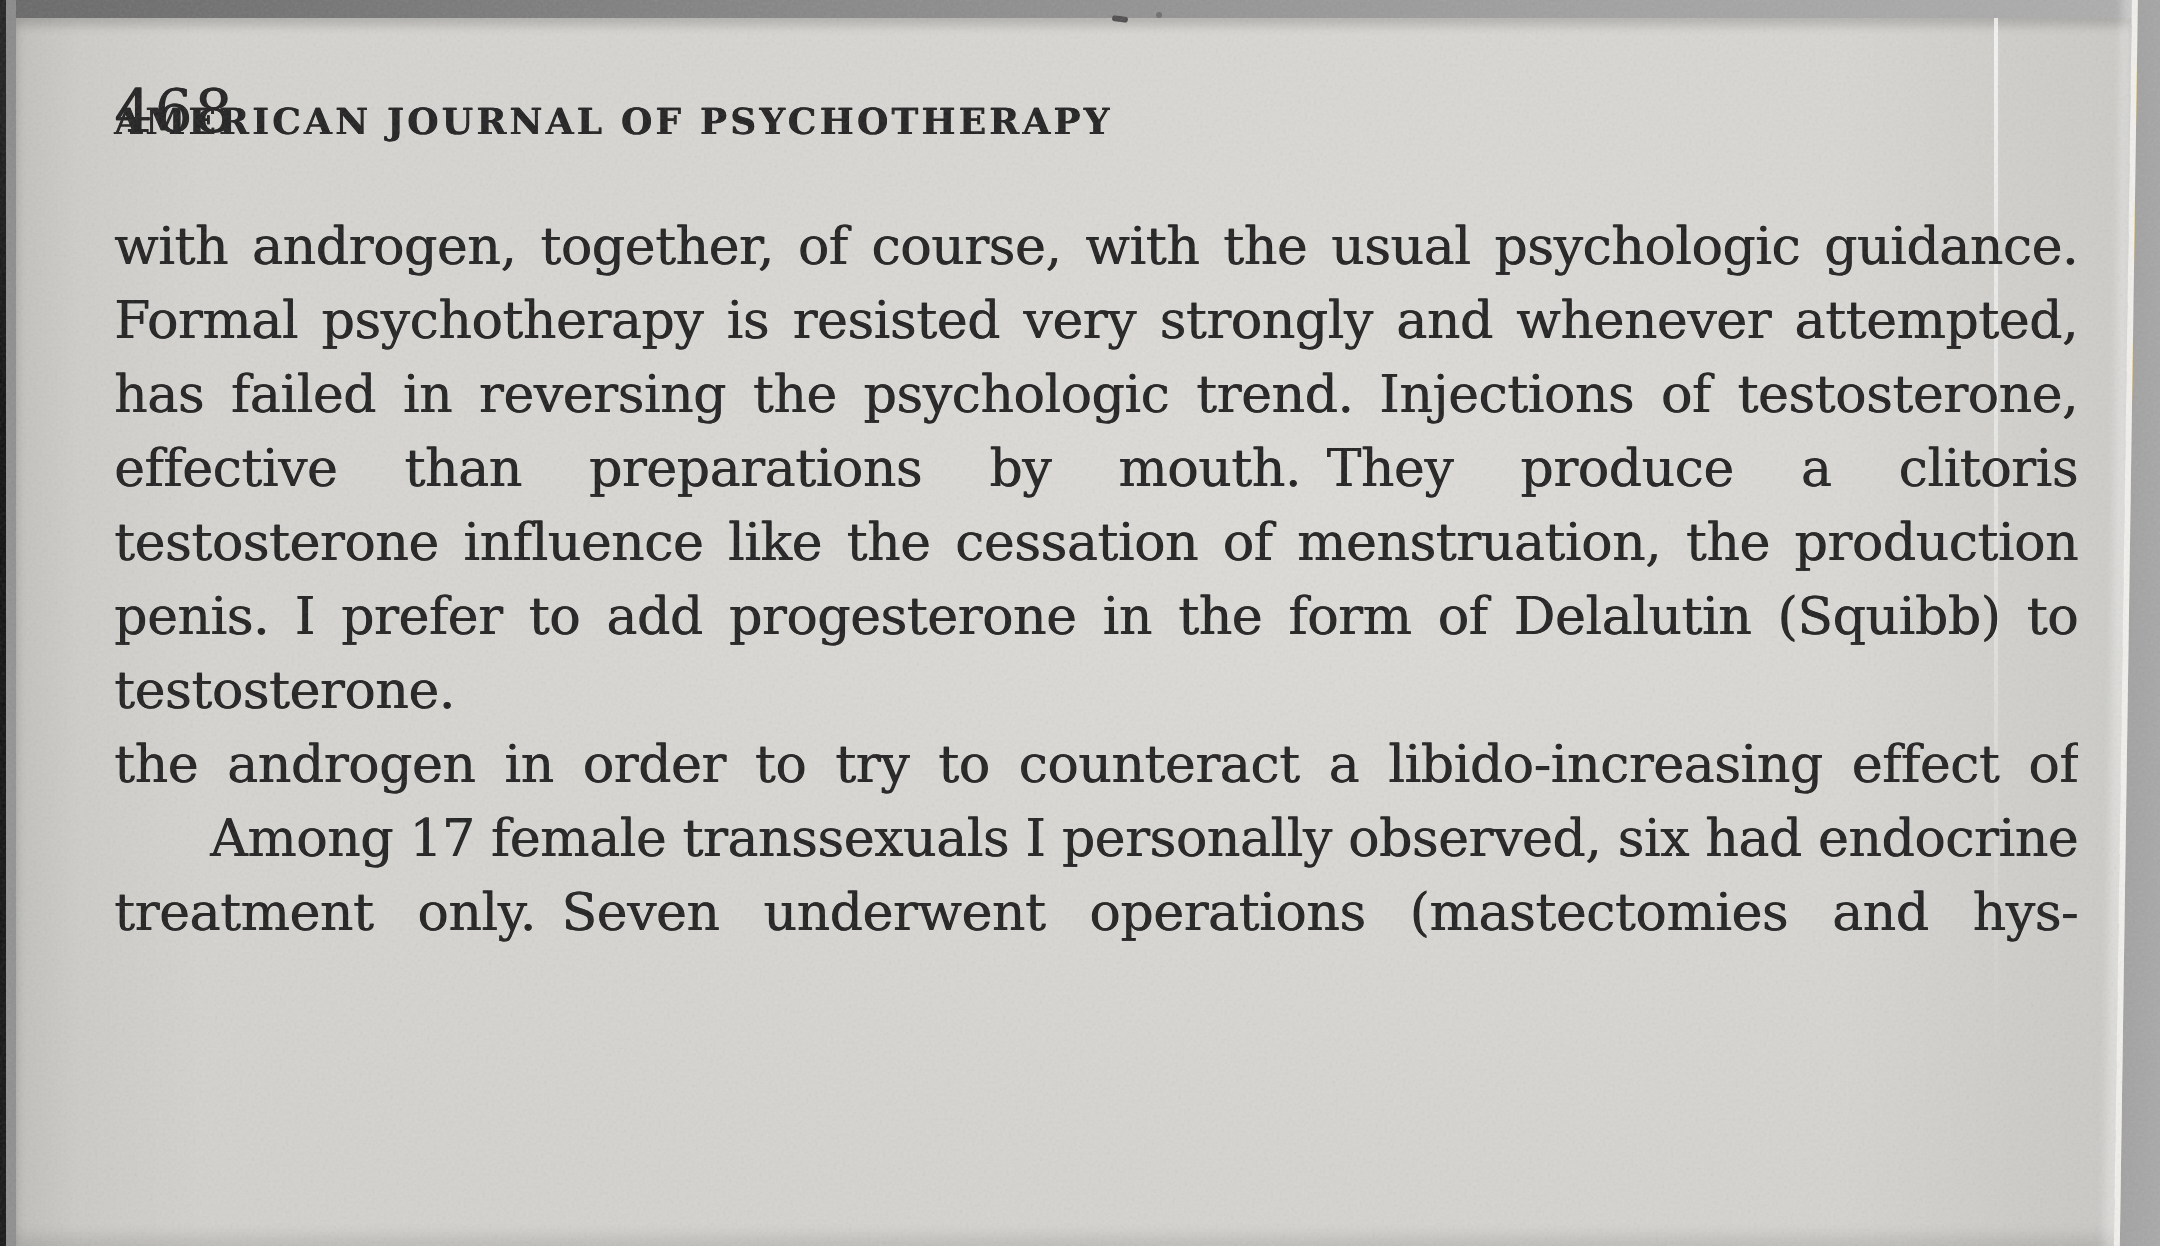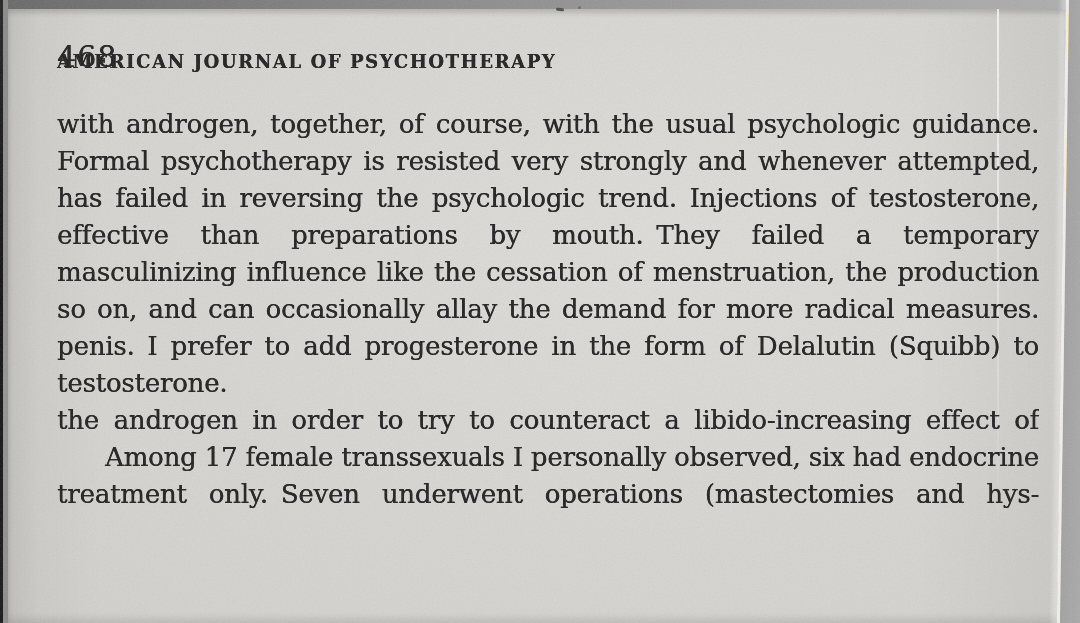--- a/index.html
+++ b/index.html
@@ -152,23 +152,22 @@
   <div class="speck-2"></div>
 
   <div class="page-number ink">468</div>
 
   <div class="journal-header ink">AMERICAN JOURNAL OF PSYCHOTHERAPY</div>
 
   <div class="body-text ink">
     <div class="line">with androgen, together, of course, with the usual psychologic guidance.</div>
     <div class="line">Formal psychotherapy is resisted very strongly and whenever attempted,</div>
     <div class="line">has failed in reversing the psychologic trend. Injections of testosterone,</div>
-    <div class="line">effective than preparations by mouth. They failed a temporary</div>
-    <div class="line">masculinizing influence like the cessation of menstruation, the production</div>
-    <div class="line">so on, and can occasionally allay the demand for more radical measures.</div>
+    <div class="line">effective than preparations by mouth. They produce a clitoris</div>
+    <div class="line">testosterone influence like the cessation of menstruation, the production</div>
     <div class="line">penis. I prefer to add progesterone in the form of Delalutin (Squibb) to</div>
     <div class="line para-last">testosterone.</div>
     <div class="line">the androgen in order to try to counteract a libido-increasing effect of</div>
     <div class="line indent">Among 17 female transsexuals I personally observed, six had endocrine</div>
     <div class="line">treatment only. Seven underwent operations (mastectomies and hys-</div>
   </div>
 
   <svg class="grain" width="1080" height="623" xmlns="http://www.w3.org/2000/svg">
     <filter id="grainNoise">
       <feTurbulence type="fractalNoise" baseFrequency="0.65" numOctaves="2" stitchTiles="stitch"></feTurbulence>

